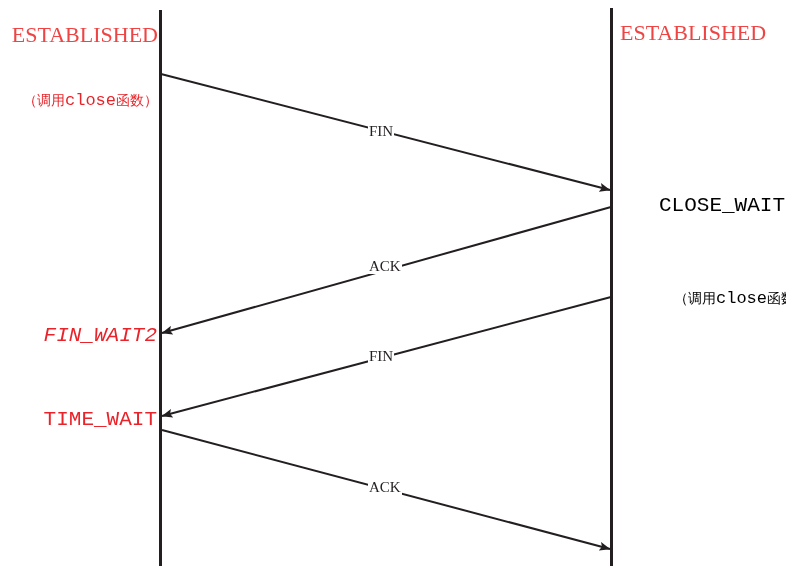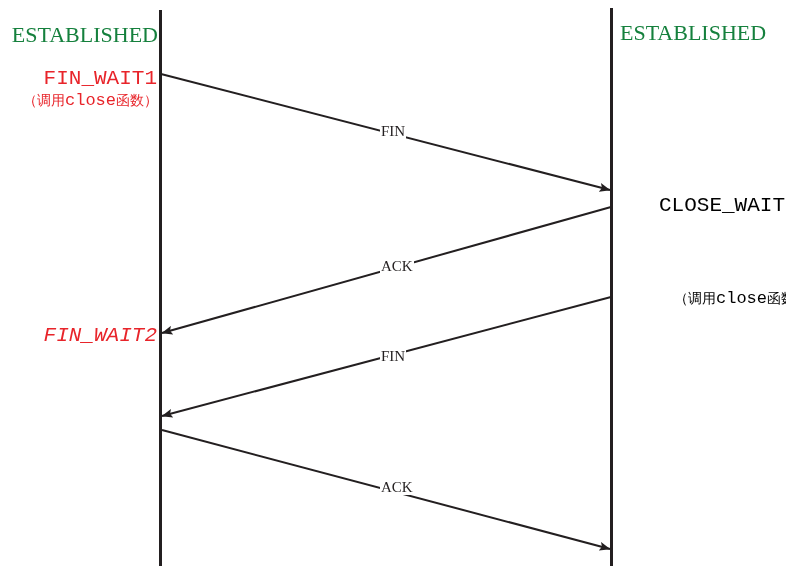--- a/index.html
+++ b/index.html
@@ -43,25 +43,24 @@
   .note-cn .mono-part {
     font-family: "Liberation Mono", "DejaVu Sans Mono", monospace;
     font-size: 17px;
   }
   .msg-lbl {
     font-family: "Liberation Serif", "DejaVu Serif", serif;
     font-size: 15px;
     color: #231f20;
     background: #ffffff;
     padding: 0 1px;
-    margin-left: 12px;
   }
   .red { color: #e8242a; }
   .blue { color: #000000; margin-left: 40px; }
-  .black { color: #15803d; }
+  .black { color: #ef4444; }
   .right-align { transform: translateX(-100%); }
 </style>
 </head>
 <body>
 
 <div id="canvas">
 
   <svg id="diagram-svg" viewBox="0 0 786 572" xmlns="http://www.w3.org/2000/svg">
     <defs>
       <marker id="arrowhead" markerWidth="11" markerHeight="9" refX="10.5" refY="4.5" orient="auto" markerUnits="userSpaceOnUse">
@@ -73,26 +72,26 @@
     <line x1="611.5" y1="8" x2="611.5" y2="566" stroke="#231f20" stroke-width="3"></line>
 
     <line x1="161" y1="74" x2="610" y2="190" stroke="#231f20" stroke-width="2" marker-end="url(#arrowhead)"></line>
     <line x1="611" y1="207" x2="162" y2="333" stroke="#231f20" stroke-width="2" marker-end="url(#arrowhead)"></line>
     <line x1="611" y1="297" x2="162" y2="416" stroke="#231f20" stroke-width="2" marker-end="url(#arrowhead)"></line>
     <line x1="162" y1="430" x2="610" y2="549" stroke="#231f20" stroke-width="2" marker-end="url(#arrowhead)"></line>
   </svg>
 
   <div class="lbl state-serif black right-align" style="left:158px; top:24px;">ESTABLISHED</div>
 
-  <div class="lbl state-mono red right-align" style="left:157px; top:68px;">FIN_WAIT1</div>
 
   <div class="lbl note-cn red right-align" style="left:158px; top:92px;">（调用<span class="mono-part">close</span>函数）</div>
 
   <div class="lbl state-mono red right-align" style="left:157px; top:325px;font-style:italic;">FIN_WAIT2</div>
 
+  <div class="lbl state-mono red right-align" style="left:157px; top:409px;">TIME_WAIT</div>
 
   <div class="lbl state-serif black" style="left:620px; top:22px;">ESTABLISHED</div>
 
   <div class="lbl state-mono blue" style="left:619px; top:195px;">CLOSE_WAIT</div>
 
 
   <div class="lbl note-cn blue" style="left:634px; top:290px;">（调用<span class="mono-part">close</span>函数）</div>
 
   <div class="lbl msg-lbl" style="left:368px; top:124px;">FIN</div>
 

